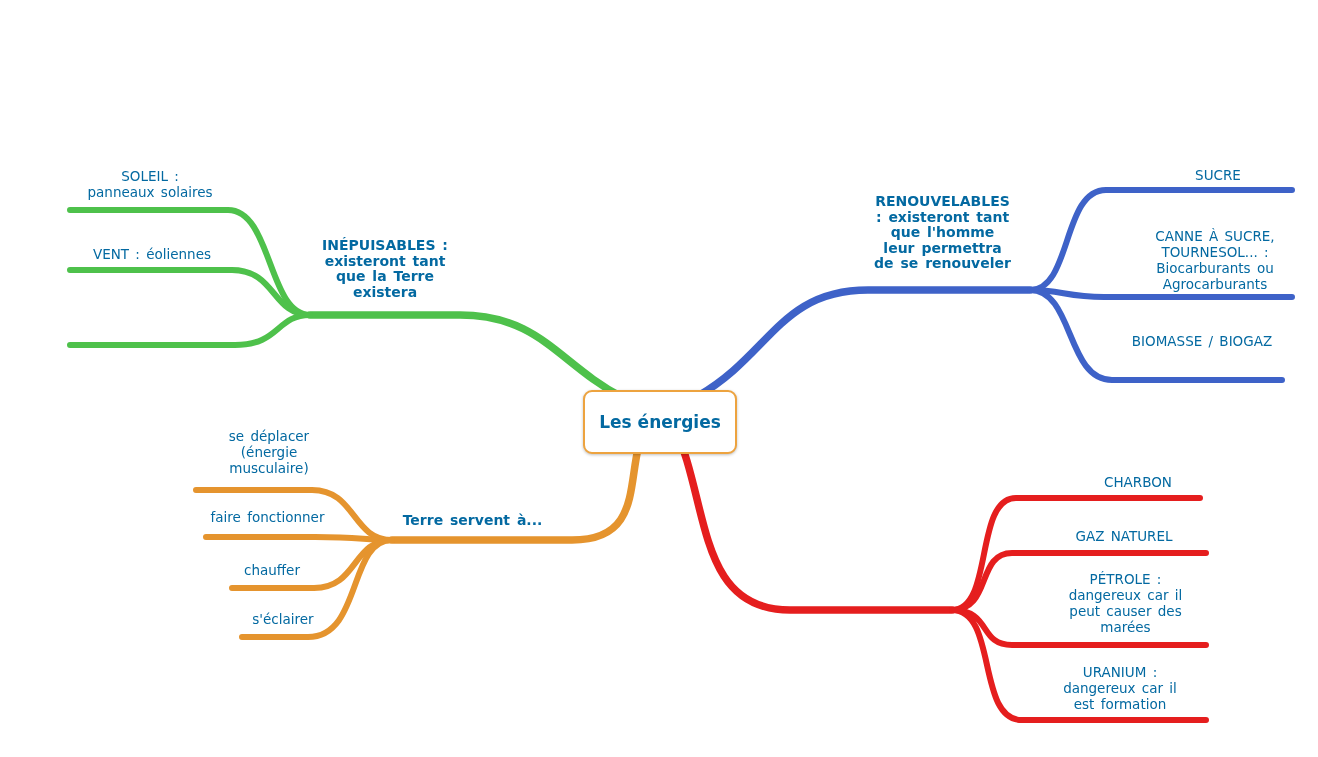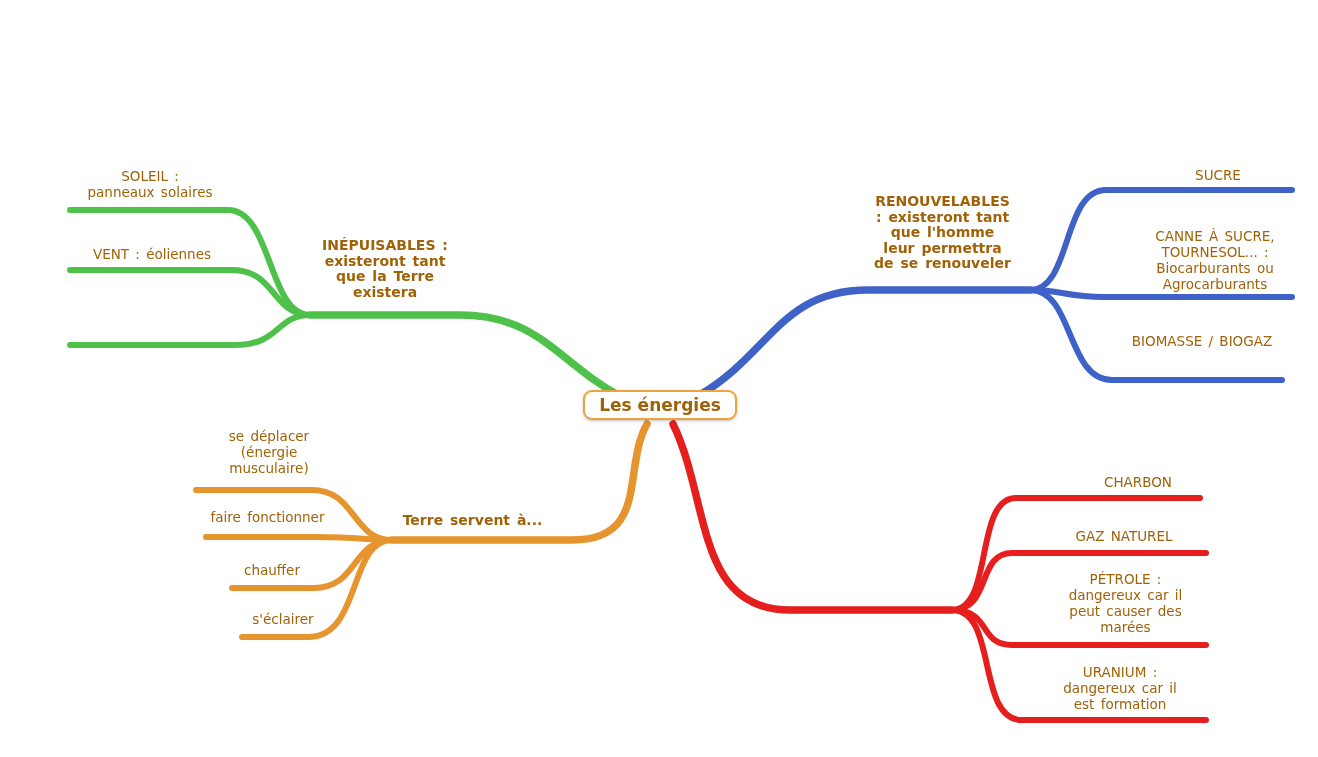--- a/index.html
+++ b/index.html
@@ -7,21 +7,21 @@
     padding: 0;
     background: #ffffff;
   }
   #mindmap {
     position: relative;
     width: 1318px;
     height: 757px;
     background: #ffffff;
     overflow: hidden;
     font-family: "DejaVu Sans", sans-serif;
-    color: #a16207;
+    color: #0369a1;
   }
   #edges {
     position: absolute;
     left: 0;
     top: 0;
   }
   .node {
     position: absolute;
     text-align: center;
     white-space: pre-line;
@@ -37,21 +37,21 @@
   }
   #center-node {
     position: absolute;
     left: 583px;
     top: 390px;
     width: 154px;
     box-sizing: border-box;
     background: #ffffff;
     border: 2px solid var(--center_border, #eda33f);
     border-radius: 9px;
-    padding: 3px 2px;
+    padding: 20px 2px;
     text-align: center;
     font-weight: bold;
     font-size: 17px;
     line-height: 20px;
     box-shadow: 0 1px 3px rgba(0,0,0,0.25);
   }
 </style>
 </head>
 <body>
 

